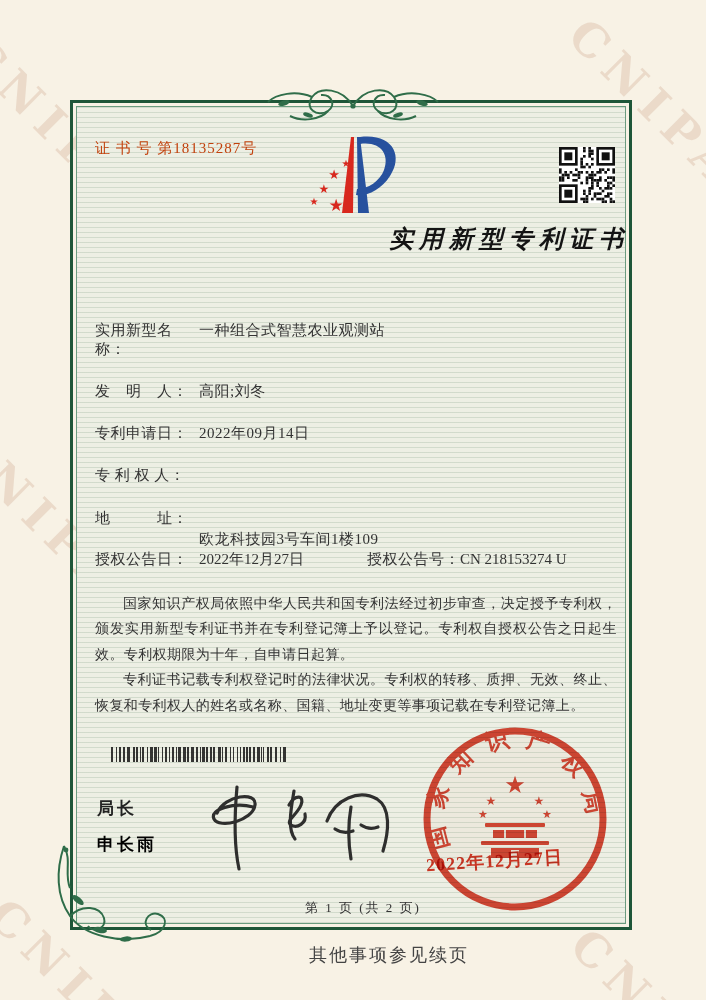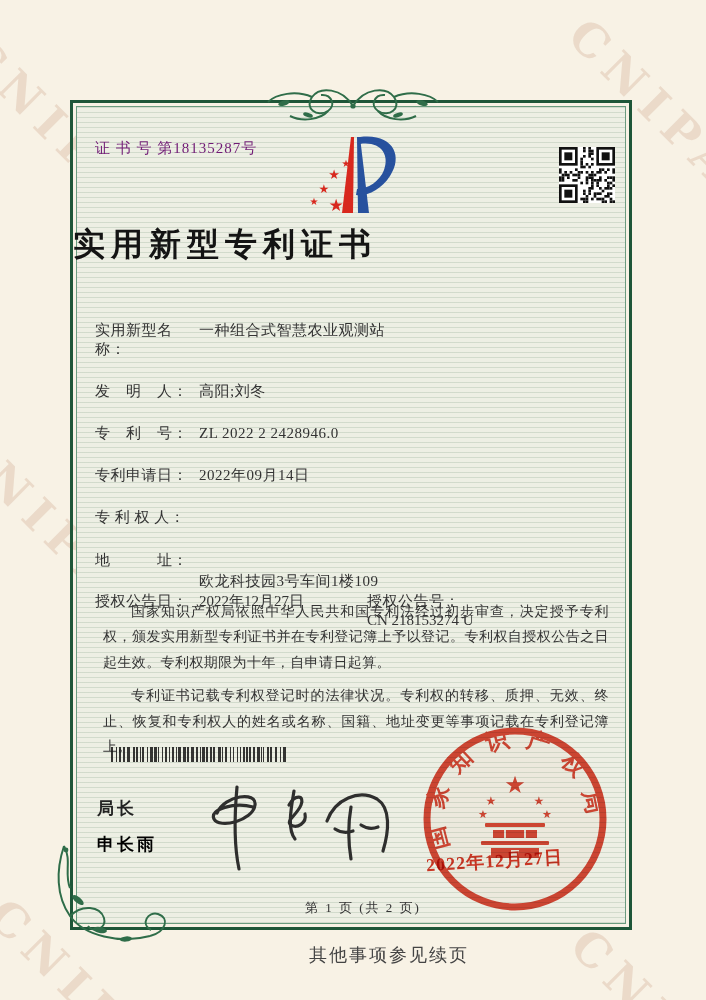--- a/index.html
+++ b/index.html
@@ -15,39 +15,39 @@
   
   .frame{position:absolute;left:70px;top:100px;width:562px;height:830px;
          border:3px solid #1e5638;box-sizing:border-box;}
   .frame-inner{position:absolute;inset:3px;border:1px solid #6a9c7f;
          background-color:#edefe4;
          background-image:repeating-linear-gradient(0deg,rgba(146,172,148,0.30) 0px,
             rgba(146,172,148,0.30) 1px,rgba(255,255,255,0) 1px,rgba(255,255,255,0) 5px);}
 
   .ornament{position:absolute;pointer-events:none;}
 
-  .cert-no{position:absolute;left:22px;top:36px;font-size:15px;letter-spacing:1px;color:#701a75;text-align:center;}
+  .cert-no{position:absolute;left:22px;top:36px;font-size:15px;letter-spacing:1px;color:#c2410c;text-align:center;}
 
   .logo{position:absolute;left:225px;top:26px;}
   .qr{position:absolute;left:486px;top:44px;width:56px;height:56px;background:#fff;}
 
-  .title{position:absolute;left:0;top:120px;width:100%;text-align:left;
-         font-size:32px;font-weight:700;letter-spacing:6px;color:#141414;}
+  .title{position:absolute;left:0;top:120px;width:100%;text-align:right;
+         font-size:24px;font-weight:700;letter-spacing:6px;color:#141414;font-style:italic;}
 
   .fields{position:absolute;left:22px;top:210px;width:524px;color:#333;font-size:15px;margin-top:8px;}
   .f-row{display:flex;line-height:19px;margin-bottom:23px;}
   .f-row.addr{line-height:21px;margin-bottom:0;}
   .f-label{width:104px;flex:none;letter-spacing:0.5px;}
   .f-value{flex:1;letter-spacing:0.5px;}
   .grant-row{position:relative;}
-  .grant-right{position:absolute;left:272px;top:0;display:flex;flex-direction:column;}
+  .grant-right{position:absolute;left:272px;top:0;display:flex;}
 
   .paras{position:absolute;left:22px;top:488px;width:522px;font-size:14px;line-height:1.82;
          color:#333;text-align:justify;}
-  .paras p{margin:8px;text-indent:2em;letter-spacing:0.4px;}
+  .paras p{margin:0;text-indent:2em;letter-spacing:0.4px;}
 
   .barcode{position:absolute;left:38px;top:644px;opacity:0.85;}
 
   .director-title{position:absolute;left:24px;top:694px;font-size:17px;letter-spacing:3px;
          color:#222;font-weight:600;}
   .director-name{position:absolute;left:24px;top:730px;font-size:17px;letter-spacing:3px;
          color:#000000;font-weight:600;}
   .signature{position:absolute;left:120px;top:676px;}
 
   .seal{position:absolute;left:344px;top:618px;mix-blend-mode:multiply;}
@@ -215,24 +215,20 @@
     <div class="fields">
       <div class="f-row">
         <span class="f-label">实用新型名称：</span>
         <span class="f-value">一种组合式智慧农业观测站</span>
       </div>
       <div class="f-row">
         <span class="f-label">发　明　人：</span>
         <span class="f-value">高阳;刘冬</span>
       </div>
       <div class="f-row">
-        <span class="f-label">专　利　号：</span>
-        <span class="f-value">ZL 2022 2 2428946.0</span>
-      </div>
-      <div class="f-row">
         <span class="f-label">专利申请日：</span>
         <span class="f-value">2022年09月14日</span>
       </div>
       <div class="f-row">
         <span class="f-label">专 利 权 人：</span>
       </div>
       <div class="f-row addr">
         <span class="f-label">地　　　址：</span>
         <span class="f-value">
           <br>

